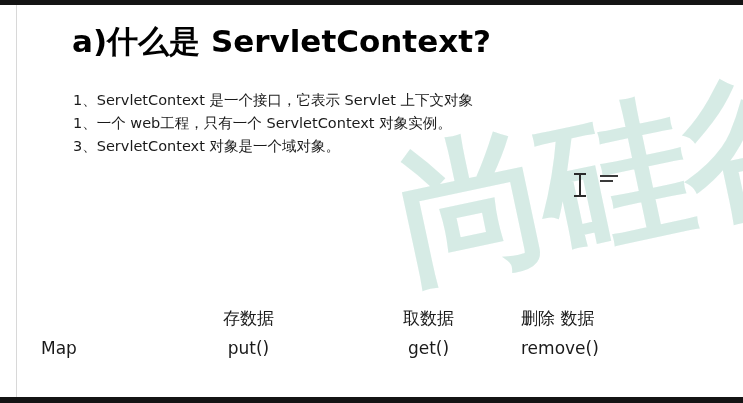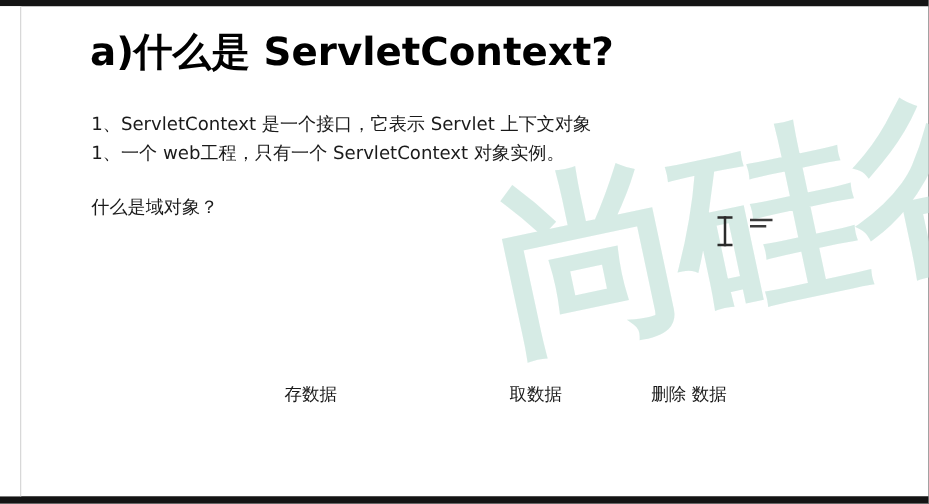--- a/index.html
+++ b/index.html
@@ -130,21 +130,21 @@
   .caret-lines i:nth-child(1) { width: 18px; }
   .caret-lines i:nth-child(2) { width: 13px; }
 
   
   table.matrix {
     position: absolute;
     left: 24px;
     top: 300px;
     border-collapse: collapse;
     font-family: "DejaVu Sans", sans-serif;
-    font-size: 14px;
+    font-size: 17px;
     color: #1a1a1a;
   }
   table.matrix td, table.matrix th {
     padding: 2px 0 2px 0;
     font-weight: normal;
     text-align: left;
     white-space: nowrap;
   }
   table.matrix tr > *:nth-child(1) { width: 120px; }
   table.matrix tr > *:nth-child(2) { width: 175px; text-align: center; }
@@ -163,39 +163,45 @@
 
   <div class="watermark">尚硅谷</div>
 
   <div class="content">
 
     <h1 class="title">a)什么是 ServletContext?</h1>
 
     <div class="body-block">
       <span class="line">1、ServletContext 是一个接口，它表示 Servlet 上下文对象</span>
       <span class="line">1、一个 web工程，只有一个 ServletContext 对象实例。</span>
+      <span class="line">3、ServletContext 对象是一个域对象。</span>
       <span class="gap"></span>
-      <span class="line">什么是域对象？</span>
     </div>
 
     <div class="caret">
       <div class="serif-top"></div>
       <div class="ibeam"></div>
       <div class="serif-bot"></div>
     </div>
     <div class="caret-lines">
       <i></i>
         <i></i>
     </div>
 
     <table class="matrix">
       <tbody>
         <tr class="head">
           <th></th>
           <th>存数据</th>
           <th>取数据</th>
           <th>删除 数据</th>
         </tr>
+        <tr>
+          <td>Map</td>
+          <td>put()</td>
+          <td>get()</td>
+          <td>remove()</td>
+        </tr>
       </tbody>
     </table>
 
   </div>
 </div>
 
 </body></html>

